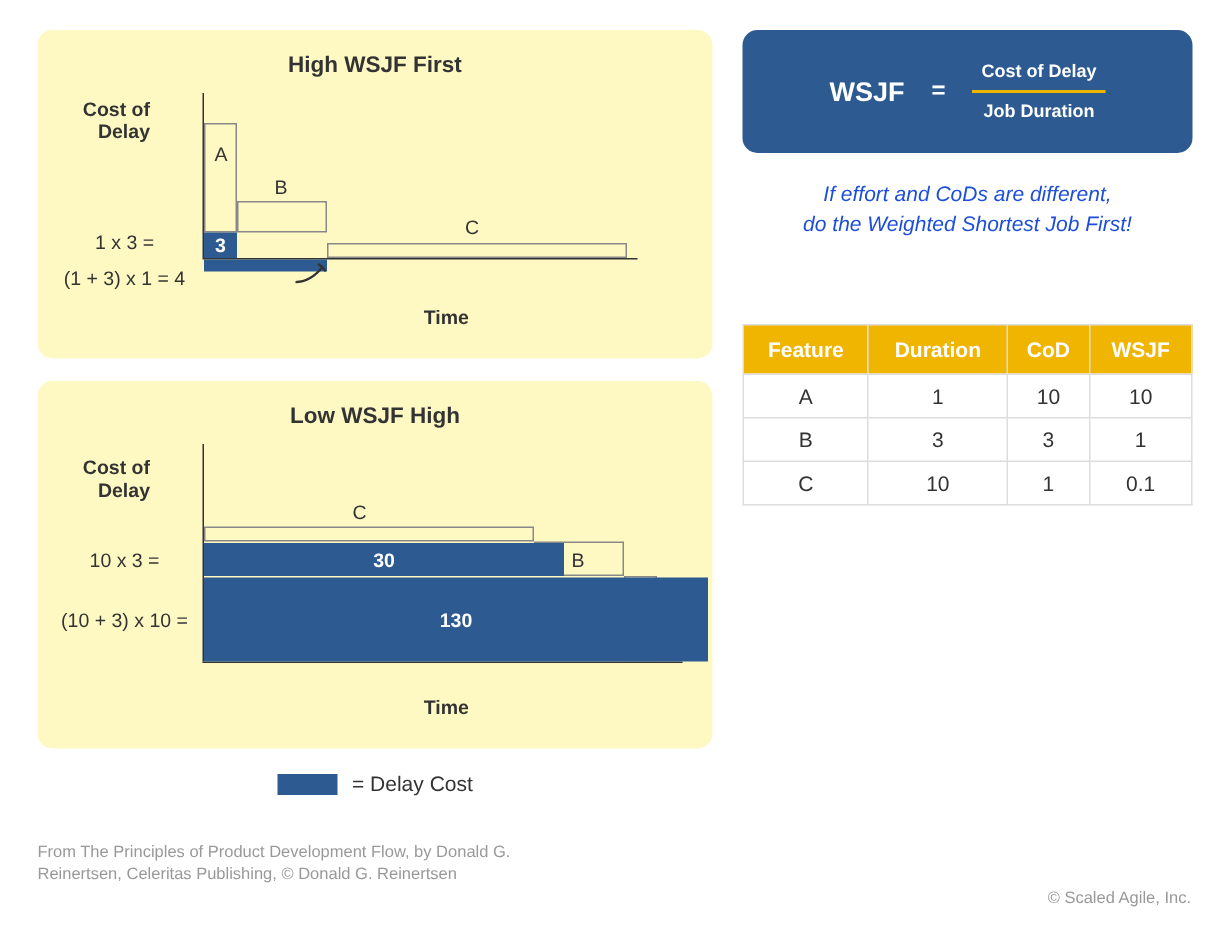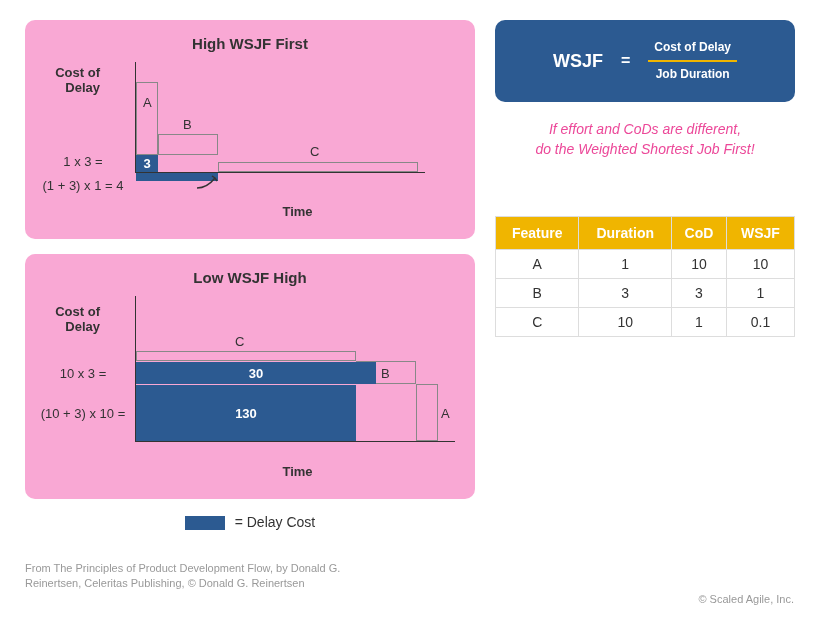--- a/index.html
+++ b/index.html
@@ -1,21 +1,21 @@
 <!DOCTYPE html>
 <html><head>
 <meta charset="utf-8">
 <style>
   * { box-sizing: border-box; margin: 0; padding: 0; }
   body { font-family: Arial, Helvetica, sans-serif; background: #fff; width: 814px; height: 620px; position: relative; }
   
   .left-col { position: absolute; left: 25px; top: 20px; width: 450px; }
   .right-col { position: absolute; left: 495px; top: 20px; width: 300px; }
   
-  .chart-panel { background: #f9a8d4; border-radius: 10px; padding: 15px 15px 20px 15px; margin-bottom: 15px; position: relative; }
+  .chart-panel { background: #fef9c3; border-radius: 10px; padding: 15px 15px 20px 15px; margin-bottom: 15px; position: relative; }
   .chart-title { font-weight: bold; font-size: 15px; text-align: center; margin-bottom: 10px; color: #333; }
   
   .chart-area { position: relative; height: 120px; margin-left: 95px; }
   .chart-area-low { position: relative; height: 160px; margin-left: 95px; }
   
   .y-axis-label { position: absolute; font-weight: bold; font-size: 13px; color: #333; text-align: right; width: 70px; }
   .x-axis-label { font-weight: bold; font-size: 13px; color: #333; text-align: center; margin-top: 8px; margin-left: 95px; }
   
   .axis-line-v { position: absolute; background: #333; width: 1px; }
   .axis-line-h { position: absolute; background: #333; height: 1px; }
@@ -30,21 +30,21 @@
   .legend { text-align: center; margin-top: 5px; font-size: 14px; color: #333; }
   .legend-swatch { display: inline-block; width: 40px; height: 14px; background: #2c5a91; vertical-align: middle; margin-right: 6px; }
   
   .formula-box { background: #2c5a91; border-radius: 10px; padding: 18px 20px; color: #fff; display: flex; align-items: center; justify-content: center; gap: 18px; }
   .formula-lhs { font-weight: bold; font-size: 18px; }
   .formula-eq { font-weight: bold; font-size: 16px; }
   .formula-frac { display: flex; flex-direction: column; align-items: center; font-size: 12px; font-weight: bold; line-height: 1.6; }
   .formula-frac .num { border-bottom: 2px solid #f0b500; padding: 0 6px 3px; }
   .formula-frac .den { padding: 3px 6px 0; }
   
-  .tagline { font-style: italic; font-size: 14px; color: #ec4899; text-align: center; margin-top: 18px; line-height: 1.4; }
+  .tagline { font-style: italic; font-size: 14px; color: #1d4ed8; text-align: center; margin-top: 18px; line-height: 1.4; }
   
   .wsjf-table { width: 100%; border-collapse: collapse; margin-top: 56px; font-size: 14px; }
   .wsjf-table th { background: #f0b500; color: #fff; font-weight: bold; padding: 8px 6px; border: 1px solid #ddd; }
   .wsjf-table td { padding: 6px; border: 1px solid #ddd; text-align: center; color: #333; }
   
   .citation { position: absolute; left: 25px; bottom: 30px; font-size: 11px; color: #999; line-height: 1.3; width: 320px; }
   .copyright { position: absolute; right: 20px; bottom: 15px; font-size: 11px; color: #999; }
 </style>
 </head>
 <body>
@@ -104,21 +104,21 @@
       <div class="bar-label" style="left:246px; top:70px;">B</div>
 
       <div class="bar-fill" style="left:1px; top:66px; width:240px; height:22px;">
         <span>30</span>
       </div>
       <div class="calc-label" style="left:-97px; top:70px;">10 x 3 =</div>
 
       <div class="bar-outline" style="left:281px; top:88px; width:22px; height:57px;"></div>
       <div class="bar-label" style="left:306px; top:110px;">A</div>
 
-      <div class="bar-fill" style="left:1px; top:89px; width:220px; height:56px;">
+      <div class="bar-fill" style="left:1px; top:89px; width:336px; height:56px;">
         <span>130</span>
       </div>
       <div class="calc-label" style="left:-97px; top:110px;">(10 + 3) x 10 =</div>
     </div>
     <div class="x-axis-label">Time</div>
   </div>
 
   <div class="legend">
     <span class="legend-swatch"></span>
     <span>= Delay Cost</span>

